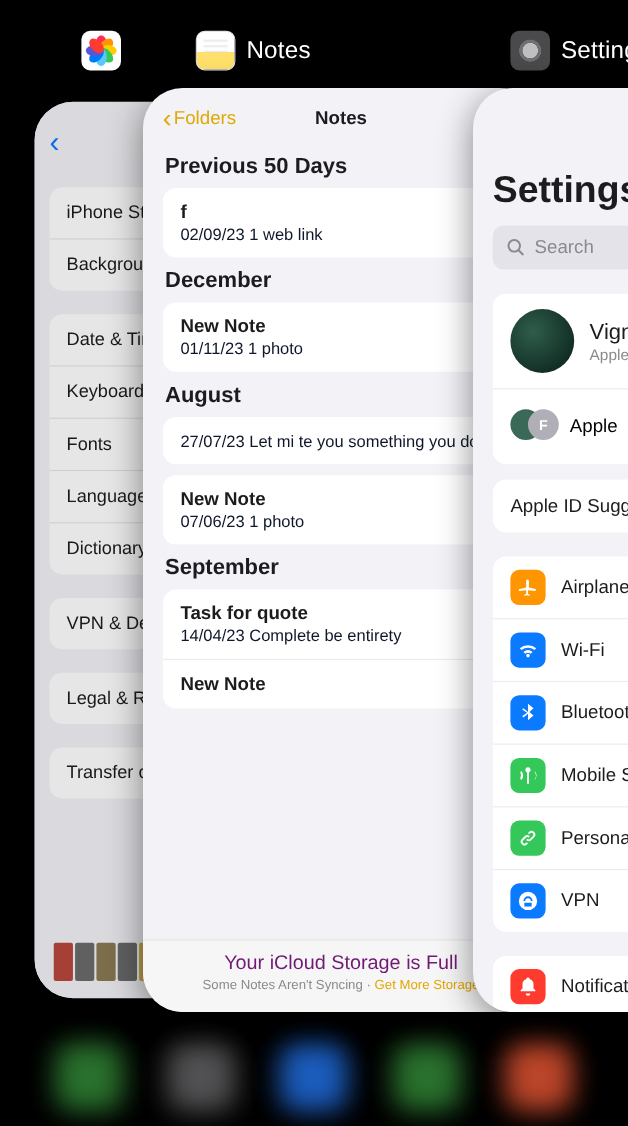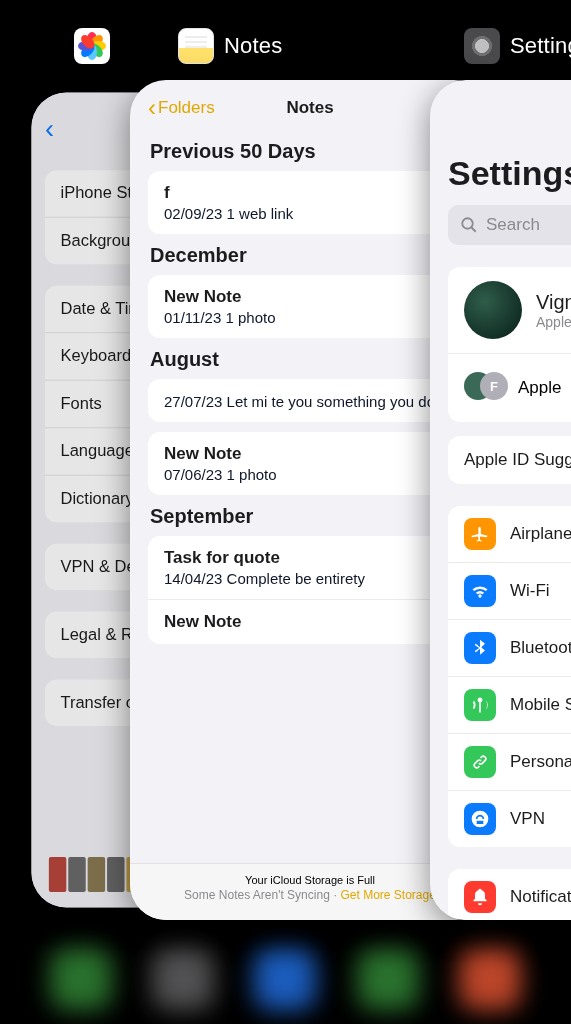--- a/index.html
+++ b/index.html
@@ -58,21 +58,21 @@
 .notes-back .chev { font-size:24px; line-height:1; }
 .notes-title { position:absolute; left:0; right:0; text-align:center; font-size:17px; font-weight:600; color:#1c1c1e; pointer-events:none; }
 .notes-scroll { padding: 0 18px; height: calc(100% - 110px); overflow:hidden; }
 .section-h { font-size:20px; font-weight:700; color:#1c1c1e; margin: 10px 0 8px 2px; }
 .note-card { background:#fff; border-radius:12px; margin-bottom:10px; overflow:hidden; }
 .note-item { padding: 12px 16px; border-bottom:1px solid #eceaec; }
 .note-item:last-child { border-bottom:none; }
 .note-title { font-size:17px; font-weight:600; color:#1c1c1e; }
 .note-sub { font-size:15px; color:#0f172a; margin-top:2px; white-space:nowrap; overflow:hidden; text-overflow:ellipsis; }
 .notes-footer { position:absolute; bottom:0; left:0; right:0; background:#f7f6f7; border-top:1px solid #e3e1e3; text-align:center; padding: 10px 8px 18px 8px; }
-.nf-line1 { font-size:11px; color:#000000; }
+.nf-line1 { font-size:18px; color:#701a75; }
 .nf-line2 { font-size:12px; color:#8a8a8e; margin-top:2px; }
 .nf-link { color:#e0a800; }
 
 
 .card-front { background:#f2f2f7; }
 .settings-pad { padding: 18px 18px 0 18px; }
 .settings-title { font-size:34px; font-weight:700; color:#1c1c1e; margin: 56px 0 12px 0; }
 .search-bar { background:#e4e3e9; border-radius:10px; display:flex; align-items:center; gap:8px; padding: 10px 12px; color:#8a8a8e; font-size:17px; }
 .search-bar svg { flex: 0 0 auto; }
 

